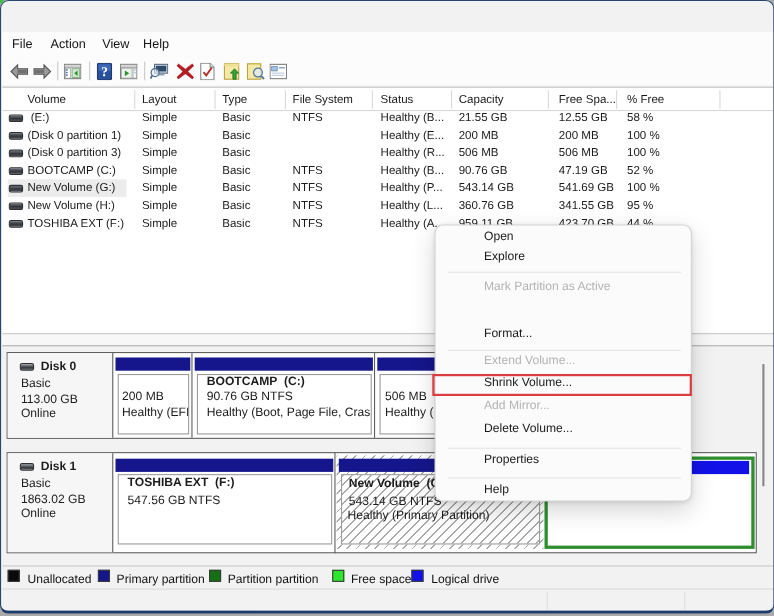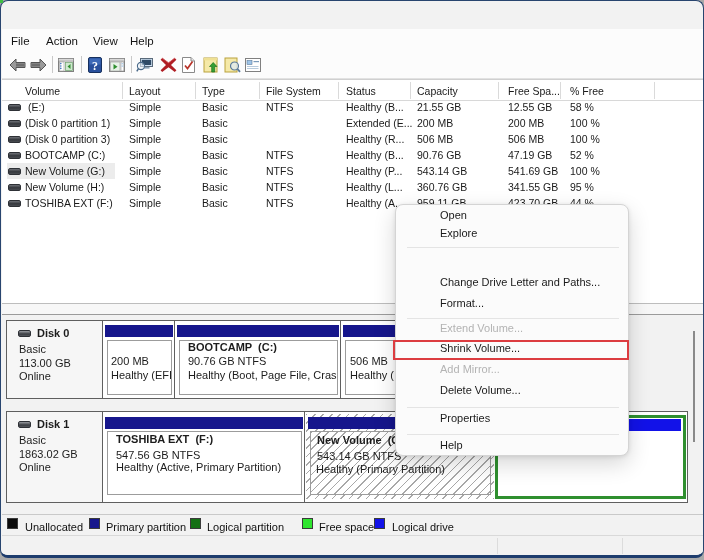--- a/index.html
+++ b/index.html
@@ -167,21 +167,21 @@
     <div class="cell" style="left:200px;top:20.5px">Basic</div>
     <div class="cell" style="left:264px;top:20.5px">NTFS</div>
     <div class="cell" style="left:344px;top:20.5px">Healthy (B...</div>
     <div class="cell" style="left:415px;top:20.5px">21.55 GB</div>
     <div class="cell" style="left:506px;top:20.5px">12.55 GB</div>
     <div class="cell" style="left:568px;top:20.5px">58 %</div>
     <div class="vicon" style="left:6px;top:39.5px"></div>
     <div class="cell" style="left:23px;top:36.5px">(Disk 0 partition 1)</div>
     <div class="cell" style="left:127px;top:36.5px">Simple</div>
     <div class="cell" style="left:200px;top:36.5px">Basic</div>
-    <div class="cell" style="left:344px;top:36.5px">Extended (E...</div>
+    <div class="cell" style="left:344px;top:36.5px">Healthy (E...</div>
     <div class="cell" style="left:415px;top:36.5px">200 MB</div>
     <div class="cell" style="left:506px;top:36.5px">200 MB</div>
     <div class="cell" style="left:568px;top:36.5px">100 %</div>
     <div class="vicon" style="left:6px;top:55.5px"></div>
     <div class="cell" style="left:23px;top:52.5px">(Disk 0 partition 3)</div>
     <div class="cell" style="left:127px;top:52.5px">Simple</div>
     <div class="cell" style="left:200px;top:52.5px">Basic</div>
     <div class="cell" style="left:344px;top:52.5px">Healthy (R...</div>
     <div class="cell" style="left:415px;top:52.5px">506 MB</div>
     <div class="cell" style="left:506px;top:52.5px">506 MB</div>
@@ -262,56 +262,55 @@
       <div class="t" style="left:30px;top:6px;font-weight:bold">Disk 1</div>
       <div class="t" style="left:12px;top:22px">Basic</div>
       <div class="t" style="left:12px;top:35.5px">1863.02 GB</div>
       <div class="t" style="left:12px;top:49px">Online</div>
     </div>
 
     <div class="pbar" style="left:103px;top:102px;width:198px;height:12px"></div>
     <div class="ptile" style="left:105px;top:116px;width:195px;height:64px">
       <div class="t" style="left:8px;top:1px;font-weight:bold">TOSHIBA EXT  (F:)</div>
       <div class="t" style="left:8px;top:16.5px">547.56 GB NTFS</div>
-      <div class="t" style="left:8px;top:28.5px">Healthy (Active, Primary Partition)</div>
     </div>
     <div class="psep" style="left:302px;top:96px;height:92px"></div>
     <div class="hatch" style="position:absolute;left:304px;top:99px;width:188px;height:85px"></div>
     <div class="pbar" style="left:306px;top:102px;width:184px;height:12px"></div>
     <div class="ptile hatch" style="left:308px;top:116px;width:181px;height:64px;background-color:#fff">
       <div class="t" style="left:6px;top:2px;font-weight:bold">New Volume  (G</div>
       <div class="t" style="left:6px;top:17.5px">543.14 GB NTFS</div>
       <div class="t" style="left:5px;top:31px">Healthy (Primary Partition)</div>
     </div>
 
     <div style="position:absolute;left:493px;top:100px;width:191px;height:84px;border:3px solid #2f8f2f;background:#fff"></div>
     <div style="position:absolute;left:498px;top:104px;width:181px;height:12px;background:#1212e8"></div>
     <div style="position:absolute;left:691px;top:16px;width:2px;height:111px;background:#8a8a8a"></div>
   </div>
   <div id="legend">
     <div class="lsq" style="left:5px;background:#0a0a0a"></div>
       <div class="ltx" style="left:23px">Unallocated</div>
     <div class="lsq" style="left:87px;background:#16168c"></div>
       <div class="ltx" style="left:104px">Primary partition</div>
     <div class="lsq" style="left:188px;background:#157015"></div>
-      <div class="ltx" style="left:205px">Logical partition</div>
+      <div class="ltx" style="left:205px">Partition partition</div>
     <div class="lsq" style="left:300px;background:#2fe52f"></div>
       <div class="ltx" style="left:317px">Free space</div>
     <div class="lsq" style="left:372px;background:#1212e8"></div>
       <div class="ltx" style="left:390px">Logical drive</div>
   </div>
   <div id="status">
     <div style="position:absolute;left:495px;top:2px;width:1px;height:16px;background:#dcdcdc"></div>
     <div style="position:absolute;left:620px;top:2px;width:1px;height:16px;background:#dcdcdc"></div>
   </div>
   <div id="cmenu">
     <div class="mi" style="top:3px">Open</div>
     <div class="mi" style="top:20.5px">Explore</div>
     <div class="msep" style="top:41.5px"></div>
-    <div class="mi" style="top:70px">Change Drive Letter and Paths...</div>
+    <div class="mi g" style="top:49px">Mark Partition as Active</div>
     <div class="mi" style="top:91px">Format...</div>
     <div class="msep" style="top:112.5px"></div>
     <div class="mi g" style="top:116px">Extend Volume...</div>
     <div class="mi" style="top:136px">Shrink Volume...</div>
     <div class="mi g" style="top:157px">Add Mirror...</div>
     <div class="mi" style="top:178px">Delete Volume...</div>
     <div class="msep" style="top:201.5px"></div>
     <div class="mi" style="top:206px">Properties</div>
     <div class="msep" style="top:228.5px"></div>
     <div class="mi" style="top:233px">Help</div>

